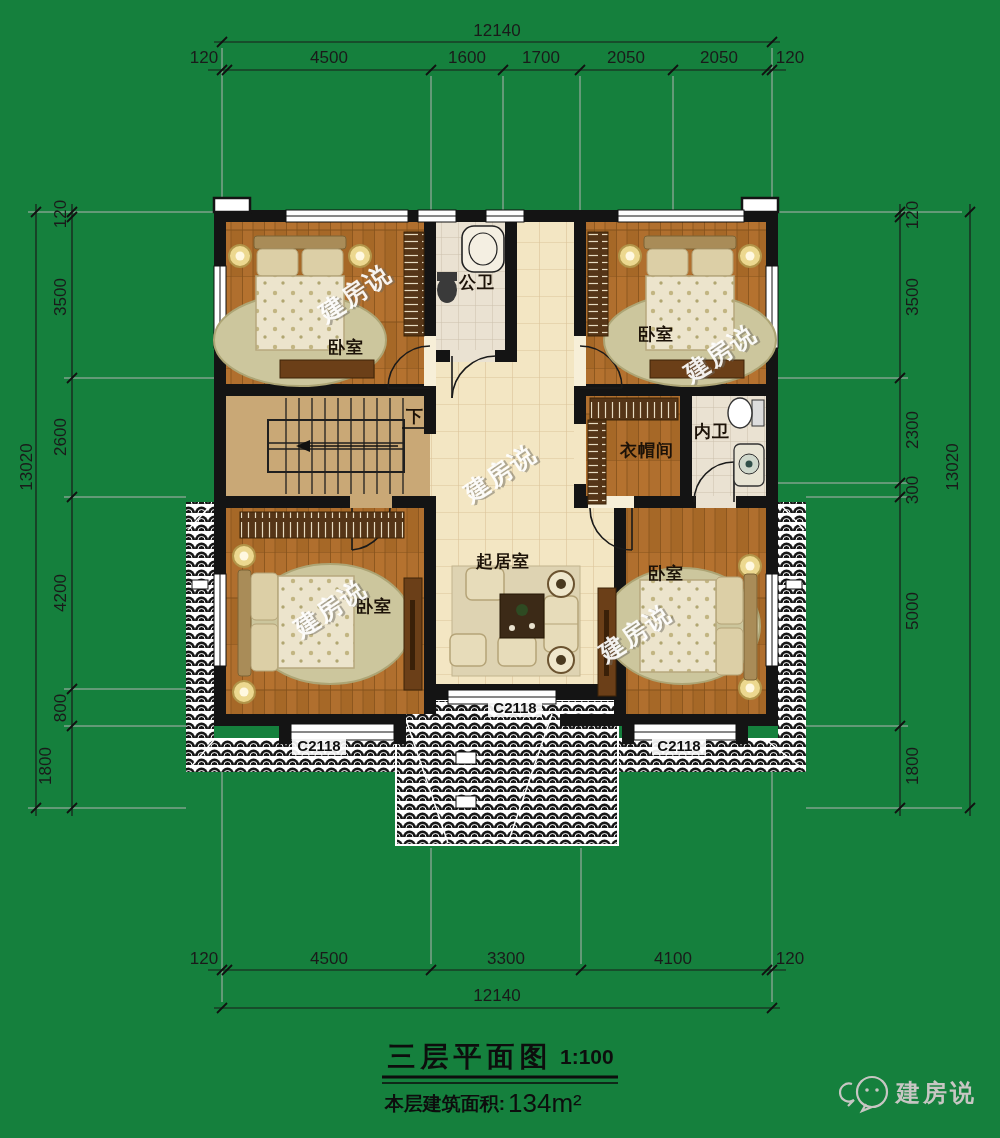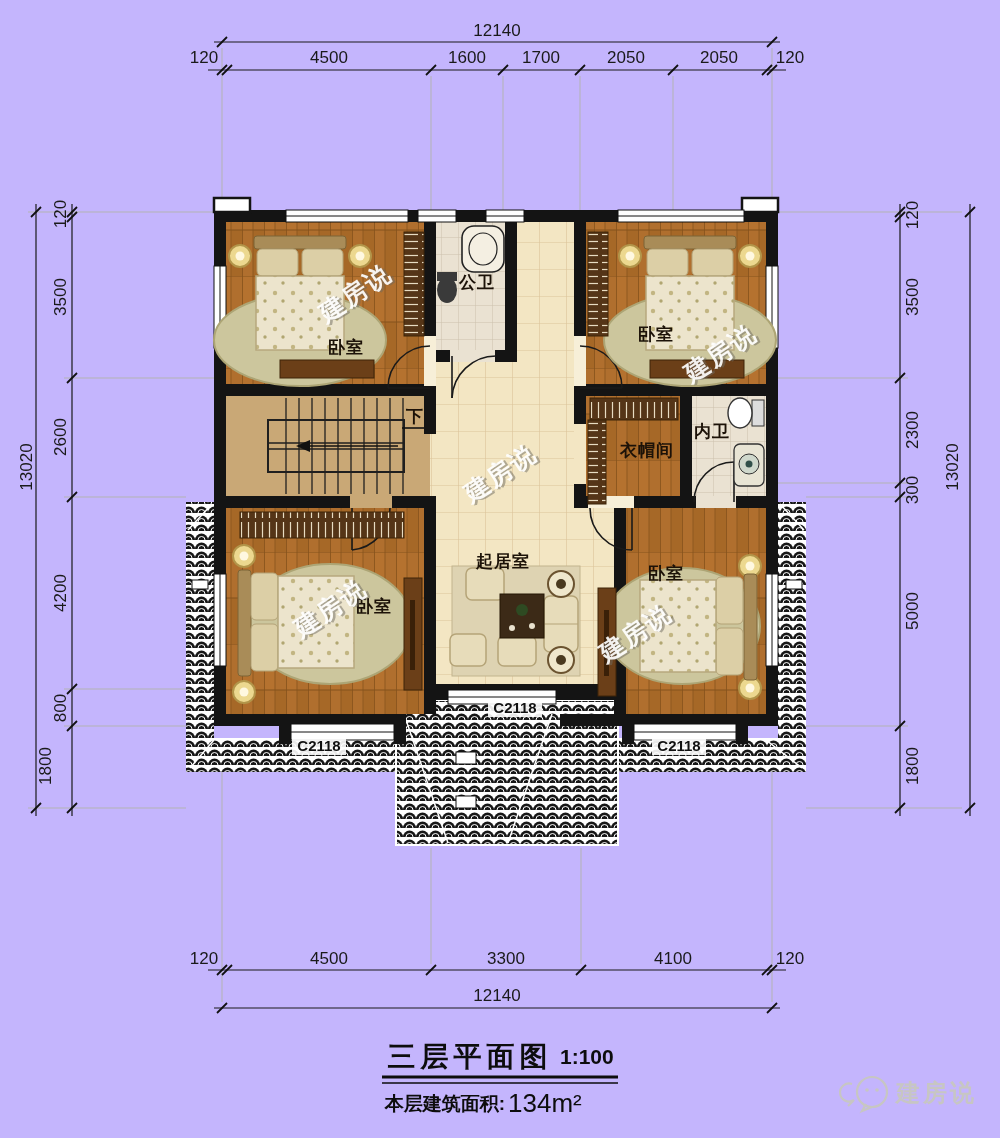--- a/index.html
+++ b/index.html
@@ -1,16 +1,16 @@
 <!DOCTYPE html>
 <html><head>
 <meta charset="utf-8">
 <style>
   html,body{margin:0;padding:0;background:#ffffff;}
-  .page{position:relative;width:1000px;height:1138px;background:#c4b5fd;overflow:hidden;
+  .page{position:relative;width:1000px;height:1138px;background:#15803d;overflow:hidden;
         font-family:"Liberation Sans", sans-serif;}
   svg text{font-family:"Liberation Sans", sans-serif;}
   .dimtxt{font-size:17px;fill:#1a1a1a;}
   .roomtxt{font-size:17px;fill:#1c1208;font-weight:bold;letter-spacing:1px;}
   .wintxt{font-size:15px;fill:#111;font-weight:bold;}
   .wm{font-size:25px;font-weight:bold;fill:rgba(255,255,255,0.92);letter-spacing:2px;}
   .wmsh{font-size:25px;font-weight:bold;fill:rgba(110,105,95,0.5);letter-spacing:2px;}
   .ttl{font-size:28px;fill:#0d0d0d;font-weight:bold;letter-spacing:5px;}
   .scl{font-size:21px;fill:#0d0d0d;font-weight:bold;}
   .arealbl{font-size:19px;fill:#0d0d0d;font-weight:bold;}

